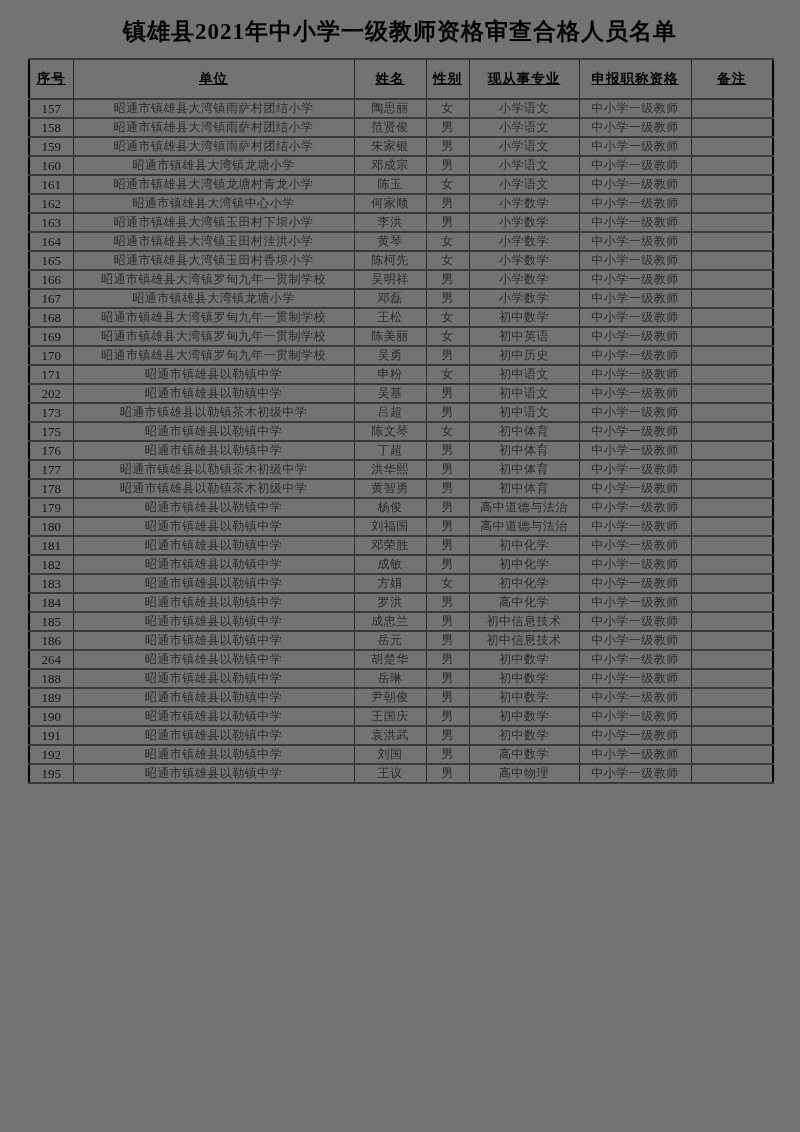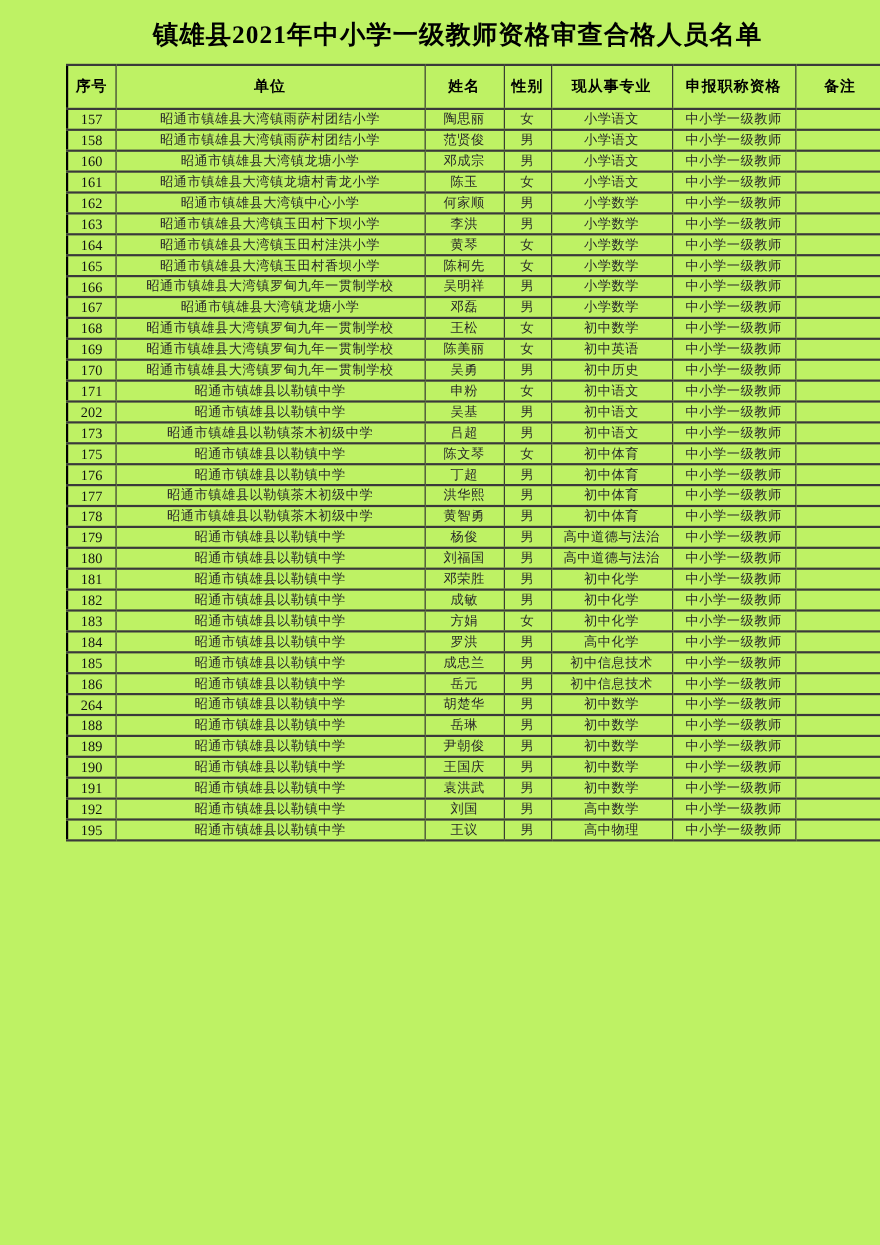--- a/index.html
+++ b/index.html
@@ -7,23 +7,22 @@
   body {
     width: 800px;
     height: 1132px;
     font-family: "Liberation Serif", "DejaVu Serif", serif;
     color: #1e1e1e;
     position: relative;
   }
   .page {
     width: 800px;
     height: 1132px;
-    background: #bef264;
+    background: #737373;
     overflow: hidden;
-    padding-left: 32px;
   }
   .doc-title {
     margin-top: 16px;
     text-align: center;
     font-size: 23px;
     font-weight: 700;
     letter-spacing: 1px;
     color: #000000;
     font-family: "Liberation Serif", "DejaVu Serif", serif;
   }
@@ -50,20 +49,21 @@
     vertical-align: middle;
     overflow: hidden;
     white-space: nowrap;
   }
   thead tr { height: 40px; }
   th {
     font-size: 13.5px;
     font-weight: 700;
     letter-spacing: 1px;
     color: #000000;
+    text-decoration: underline;
   }
   tbody tr { height: 14px; }
   td {
     font-size: 12px;
     color: #2a2a2a;
     letter-spacing: 0.5px;
   }
   td.no-cell {
     font-size: 13px;
     letter-spacing: 0;
@@ -111,20 +111,29 @@
   <tr>
     <td class="no-cell">158</td>
     <td>昭通市镇雄县大湾镇雨萨村团结小学</td>
     <td>范贤俊</td>
     <td>男</td>
     <td>小学语文</td>
     <td>中小学一级教师</td>
     <td></td>
   </tr>
 
+  <tr>
+    <td class="no-cell">159</td>
+    <td>昭通市镇雄县大湾镇雨萨村团结小学</td>
+    <td>朱家银</td>
+    <td>男</td>
+    <td>小学语文</td>
+    <td>中小学一级教师</td>
+    <td></td>
+  </tr>
 
   <tr>
     <td class="no-cell">160</td>
     <td>昭通市镇雄县大湾镇龙塘小学</td>
     <td>邓成宗</td>
     <td>男</td>
     <td>小学语文</td>
     <td>中小学一级教师</td>
     <td></td>
   </tr>

